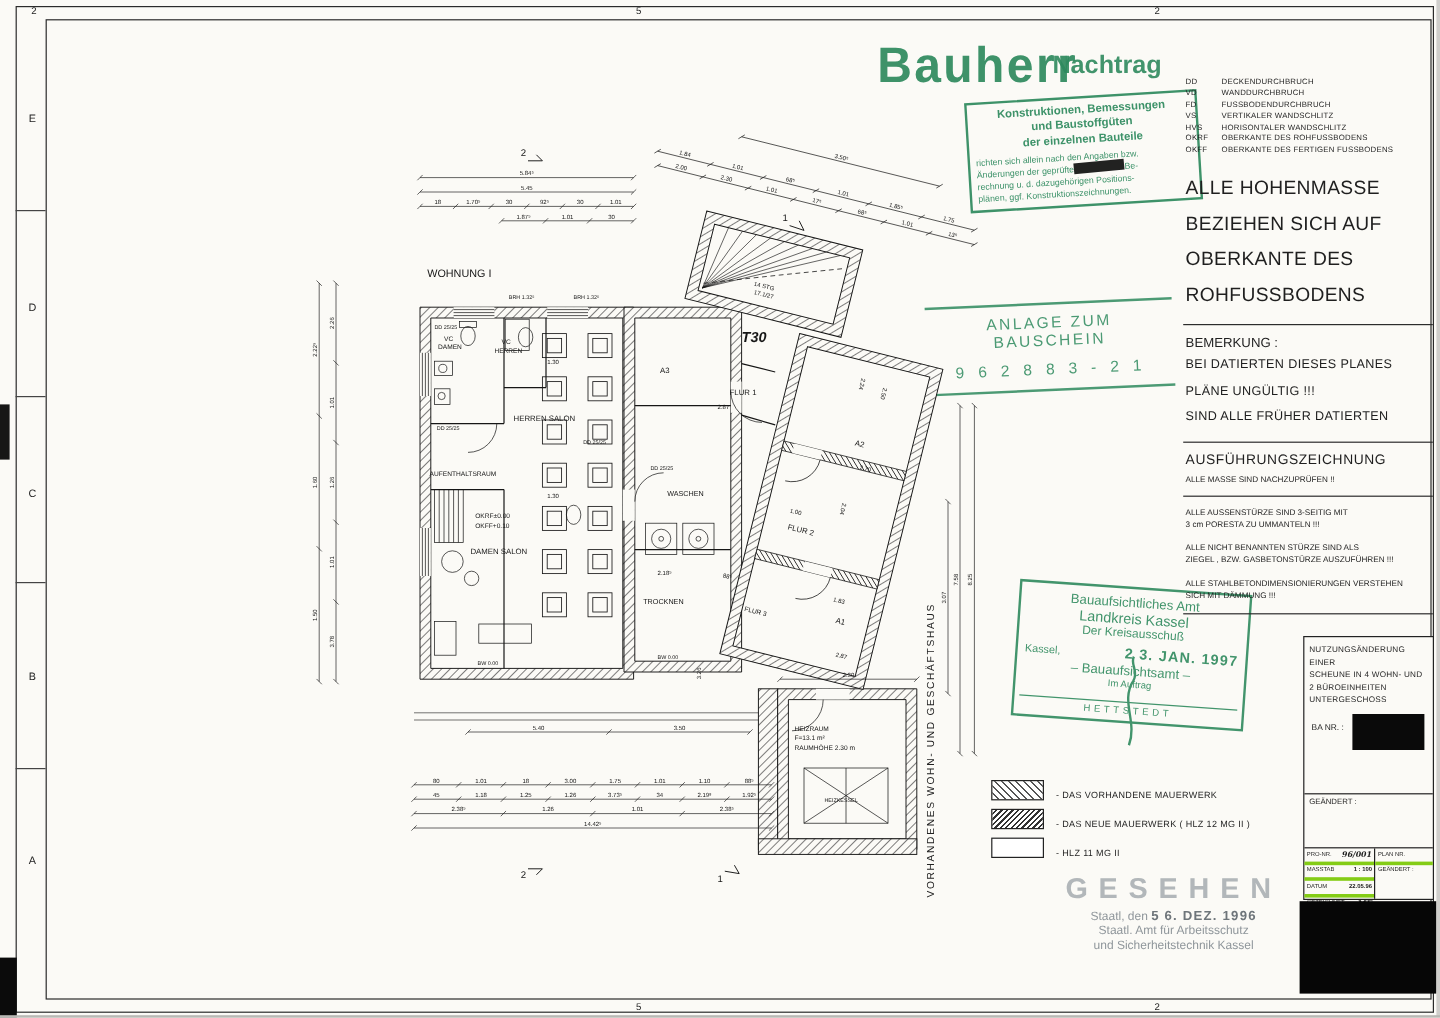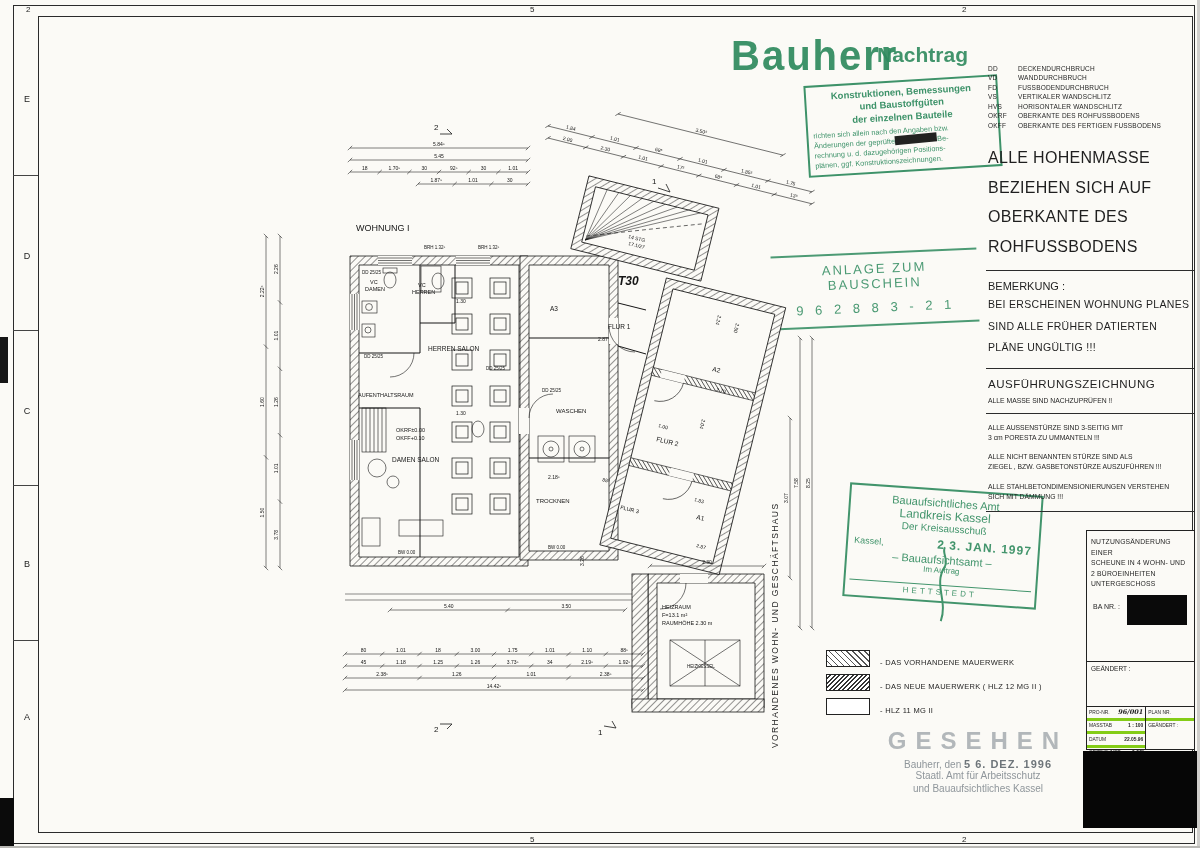--- a/index.html
+++ b/index.html
@@ -140,25 +140,25 @@
     <div class="b-l5">Im Auftrag</div>
     <div class="b-name">HETTSTEDT</div>
     <svg class="b-sig" width="24" height="78">
       <path d="M14,76 C20,56 4,40 14,22 C18,14 10,8 13,2" fill="none" stroke="#2e8a5e" stroke-width="2"></path>
     </svg>
   </div>
 
   <div class="gesehen">
     <div class="g-title">GESEHEN</div>
     <div class="g-row">
-      <span>Bauherr, den</span>
+      <span>Staatl, den</span>
       <span class="g-dt">5 6. DEZ. 1996</span>
     </div>
     <div class="g-l">Staatl. Amt für Arbeitsschutz</div>
-    <div class="g-l">und Bauaufsichtliches Kassel</div>
+    <div class="g-l">und Sicherheitstechnik Kassel</div>
   </div>
 
   <div class="panel">
     <div>
       <div class="abbr-row">
           <span class="abbr-k">DD</span>
           <span>DECKENDURCHBRUCH</span>
         </div>
         <div class="abbr-row">
           <span class="abbr-k">VD</span>
@@ -182,23 +182,23 @@
         </div>
         <div class="abbr-row">
           <span class="abbr-k">OKFF</span>
           <span>OBERKANTE DES FERTIGEN FUSSBODENS</span>
         </div>
     </div>
     <div class="hoehe">ALLE HOHENMASSE BEZIEHEN SICH AUF
 OBERKANTE DES ROHFUSSBODENS</div>
     <div class="rule"></div>
     <div class="bm-title">BEMERKUNG :</div>
-    <div class="bm-line">BEI ERSCHEINEN WOHNUNG PLANES</div>
+    <div class="bm-line">BEI DATIERTEN DIESES PLANES</div>
+      <div class="bm-line">PLÄNE UNGÜLTIG !!!</div>
       <div class="bm-line">SIND ALLE FRÜHER DATIERTEN</div>
-      <div class="bm-line">PLÄNE UNGÜLTIG !!!</div>
     <div class="rule"></div>
     <div class="ausf-t">AUSFÜHRUNGSZEICHNUNG</div>
     <div class="ausf-s">ALLE MASSE SIND NACHZUPRÜFEN !!</div>
     <div class="rule"></div>
     <div class="para">ALLE AUSSENSTÜRZE SIND 3-SEITIG MIT
 3 cm PORESTA ZU UMMANTELN !!!</div>
       <div class="para">ALLE NICHT BENANNTEN STÜRZE SIND ALS
 ZIEGEL , BZW. GASBETONSTÜRZE AUSZUFÜHREN !!!</div>
       <div class="para">ALLE STAHLBETONDIMENSIONIERUNGEN VERSTEHEN
 SICH MIT DÄMMUNG !!!</div>

